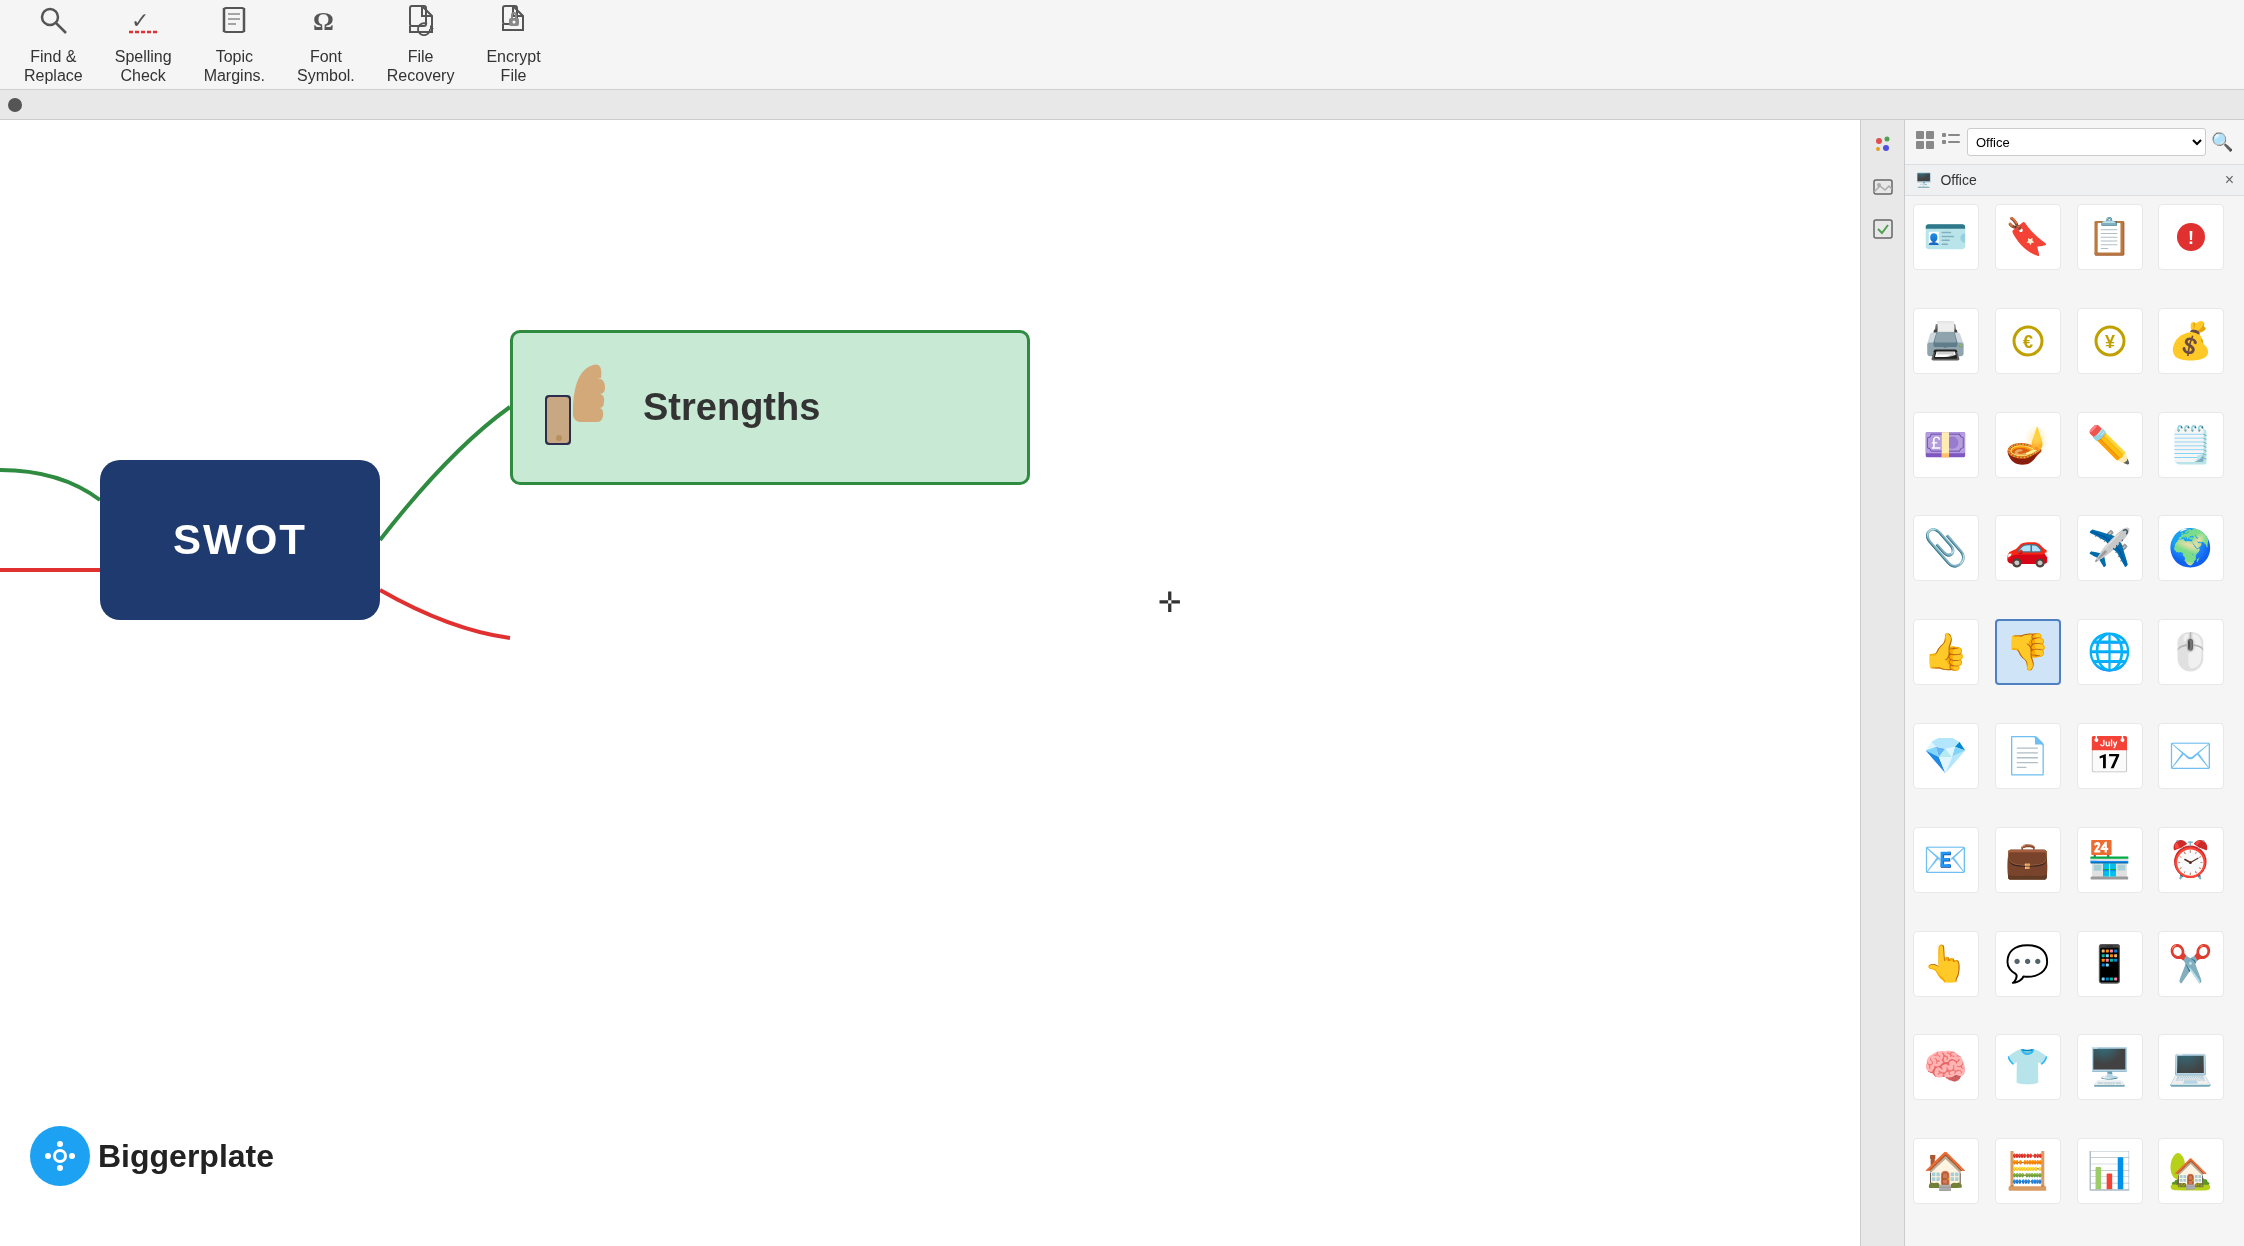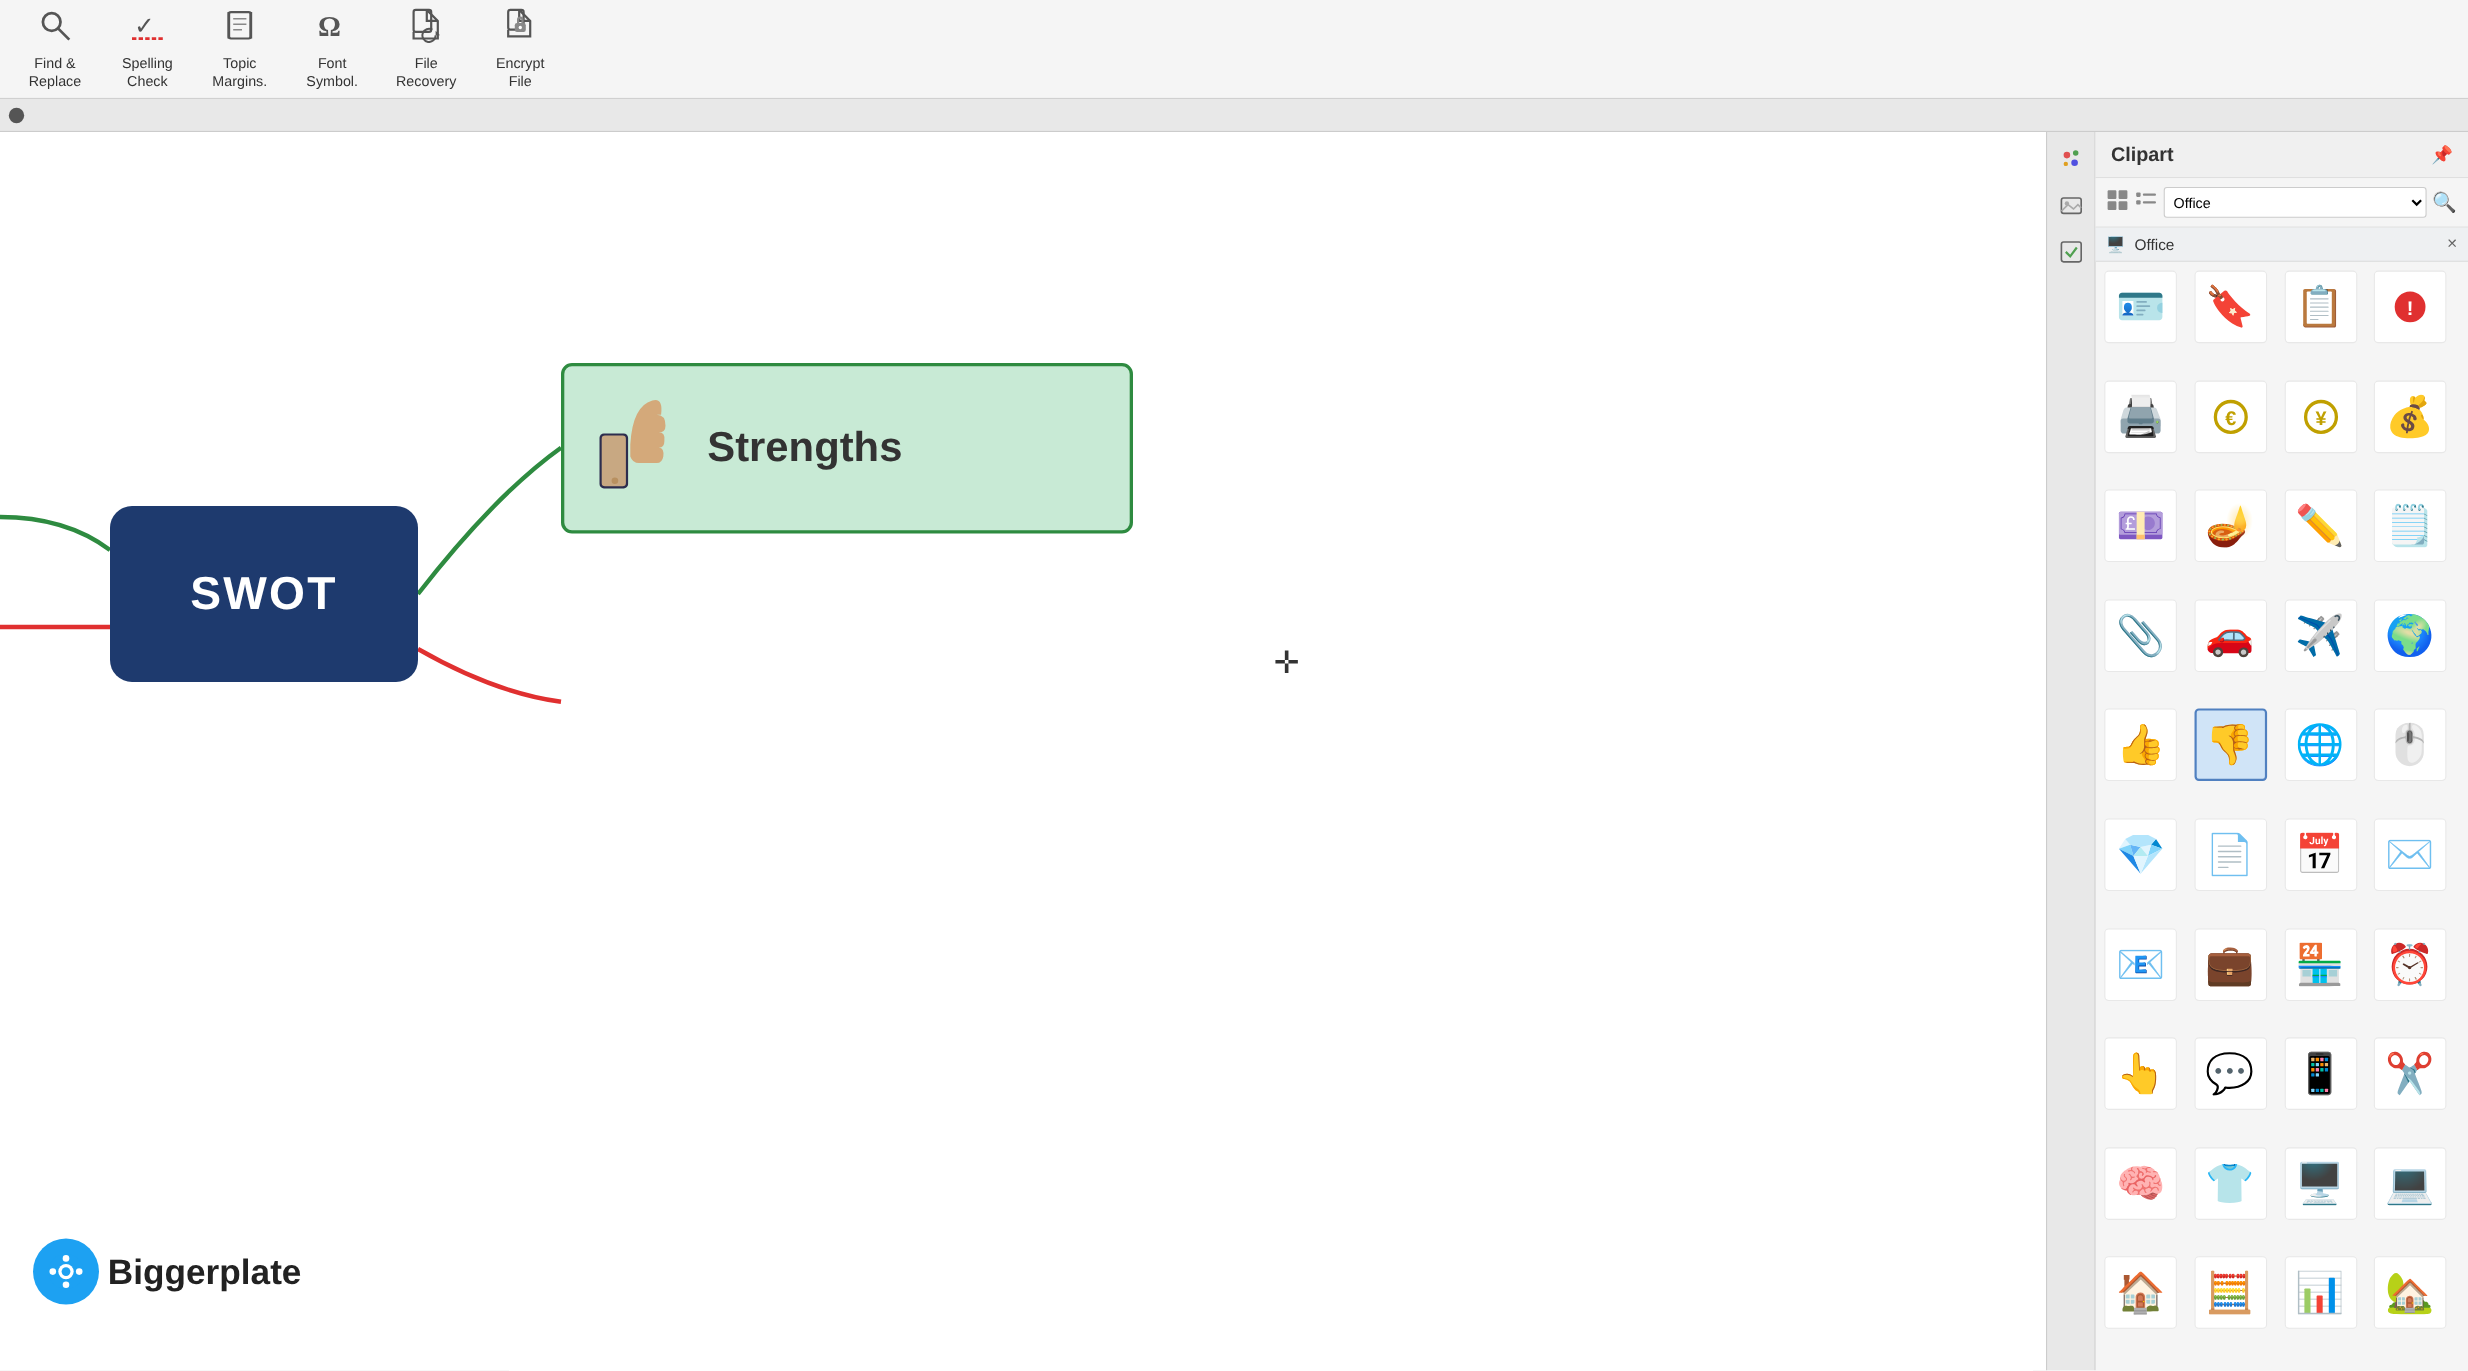--- a/index.html
+++ b/index.html
@@ -22,21 +22,21 @@
       justify-content: center;
       padding: 6px 14px;
       border-radius: 4px;
       cursor: pointer;
       min-width: 80px;
       height: 78px;
       border: none;
       background: transparent;
     }
     .toolbar-btn .icon { font-size: 28px; margin-bottom: 4px; }
-    .toolbar-btn .label { font-size: 13px; color: #333; text-align: center; line-height: 1.2; }
+    .toolbar-btn .label { font-size: 16px; color: #333; text-align: center; line-height: 1.2; }
 
     
     .tab-strip {
       height: 30px;
       background: #e8e8e8;
       border-bottom: 1px solid #ccc;
       display: flex;
       align-items: center;
       padding: 0 8px;
     }
@@ -413,26 +413,20 @@
     <button class="sidebar-icon-btn">
       <svg width="22" height="22" viewBox="0 0 22 22">
           <rect x="2" y="2" width="18" height="18" rx="2" fill="none" stroke="#666" stroke-width="1.5"></rect>
           <polyline points="6,11 10,15 16,7" fill="none" stroke="#50a050" stroke-width="2"></polyline>
         </svg>
     </button>
   </div>
 
   <div class="sidebar">
     <div class="clipart-panel">
-      <div class="clipart-header">
-        <span>Clipart</span>
-        <div class="clipart-header-actions">
-          <button style="border:none;background:transparent;font-size:16px;cursor:pointer;">📌</button>
-        </div>
-      </div>
       <div class="clipart-search-row">
         <button class="icon-btn">
           <svg width="20" height="20" viewBox="0 0 20 20">
               <rect x="1" y="1" width="8" height="8" rx="1" fill="#888"></rect>
               <rect x="11" y="1" width="8" height="8" rx="1" fill="#888"></rect>
               <rect x="1" y="11" width="8" height="8" rx="1" fill="#888"></rect>
               <rect x="11" y="11" width="8" height="8" rx="1" fill="#888"></rect>
             </svg>
         </button>
         <button class="icon-btn">

